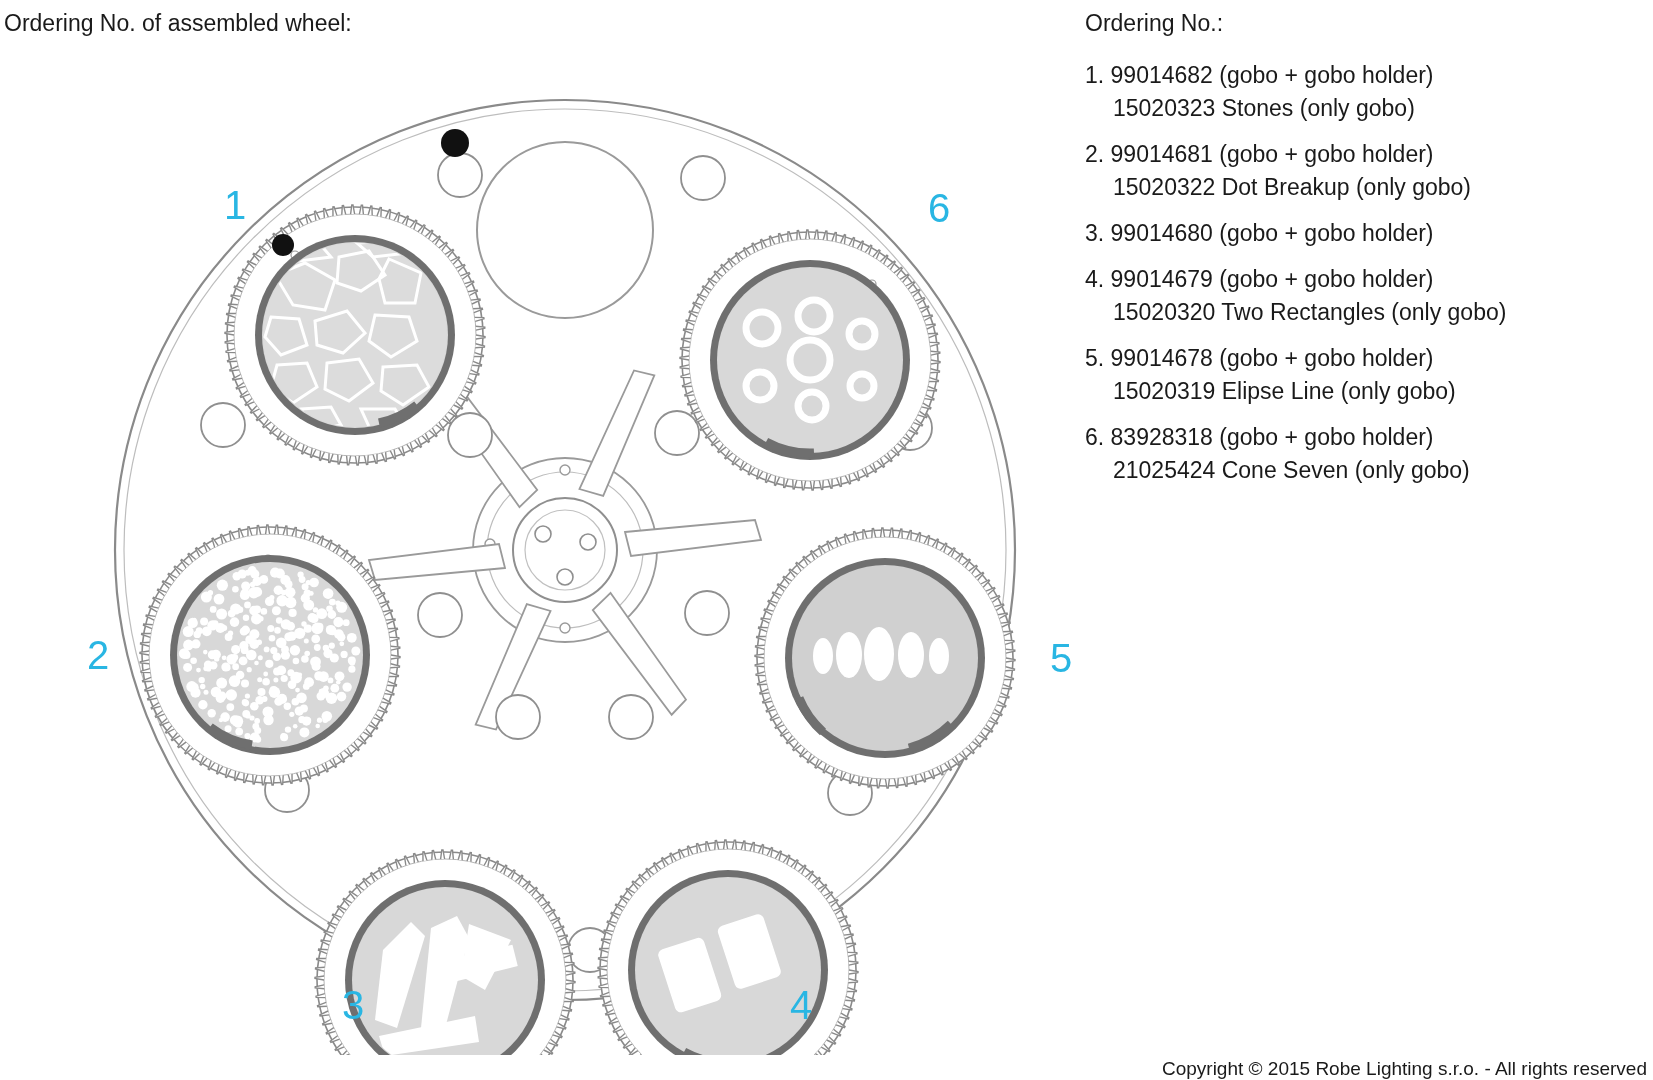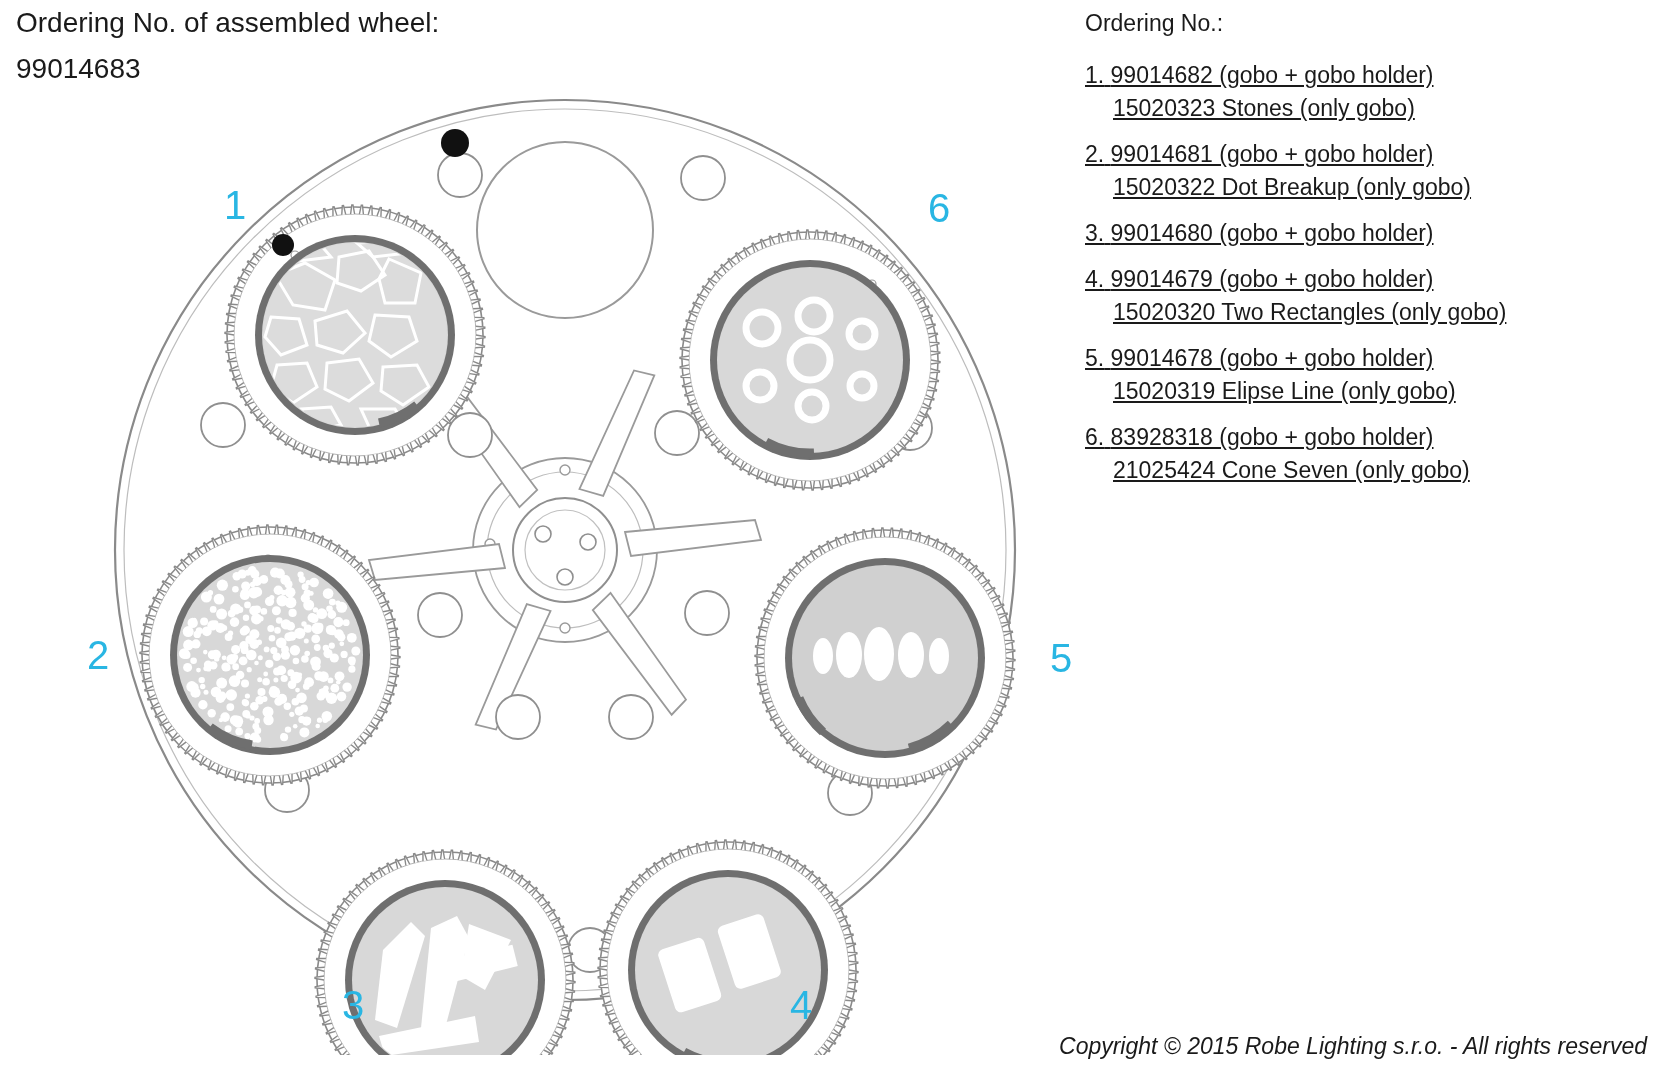--- a/index.html
+++ b/index.html
@@ -15,59 +15,56 @@
     color: #1a1a1a;
     overflow: hidden;
   }
   .header-block {
     position: absolute;
     left: 4px;
     top: 0px;
     width: 700px;
   }
   .header-line {
-    font-size: 28px;
+    font-size: 23px;
     line-height: 46px;
     white-space: nowrap;
-    margin-left: 12px;
   }
   .ordering-list {
     position: absolute;
     left: 1085px;
     top: 0px;
     width: 560px;
   }
   .ordering-title {
     font-size: 23px;
     line-height: 46px;
     white-space: nowrap;
   }
   .order-item {
     margin-top: 13px;
     font-size: 23px;
     line-height: 33px;
     white-space: nowrap;
     position: relative;
     padding-left: 0px;
-    text-decoration: underline;
   }
   .order-item .l1 {
     display: block;
   }
   .order-item .l2 {
     display: block;
     padding-left: 28px;
   }
   .copyright {
     position: absolute;
     right: 6px;
-    bottom: 20px;
-    font-size: 23px;
+    bottom: 0;
+    font-size: 19px;
     white-space: nowrap;
-    font-style: italic;
   }
   
   #wheel-figure {
     position: absolute;
     left: 110px;
     top: 45px;
     width: 1000px;
     height: 1010px;
   }
   .num-label {
@@ -76,21 +73,20 @@
     font-size: 40px;
     font-weight: 400;
     line-height: 40px;
   }
 </style>
 </head>
 <body>
 
 <div class="header-block">
   <div class="header-line">Ordering No. of assembled wheel:</div>
-  <div class="header-line">99014683</div>
 </div>
 
 <div class="ordering-list">
   <div class="ordering-title">Ordering No.:</div>
 
   <div class="order-item">
     <span class="l1"><span>1.</span>
       <span>99014682 (gobo + gobo holder)</span></span>
     <span class="l2">15020323 Stones (only gobo)</span>
   </div>

